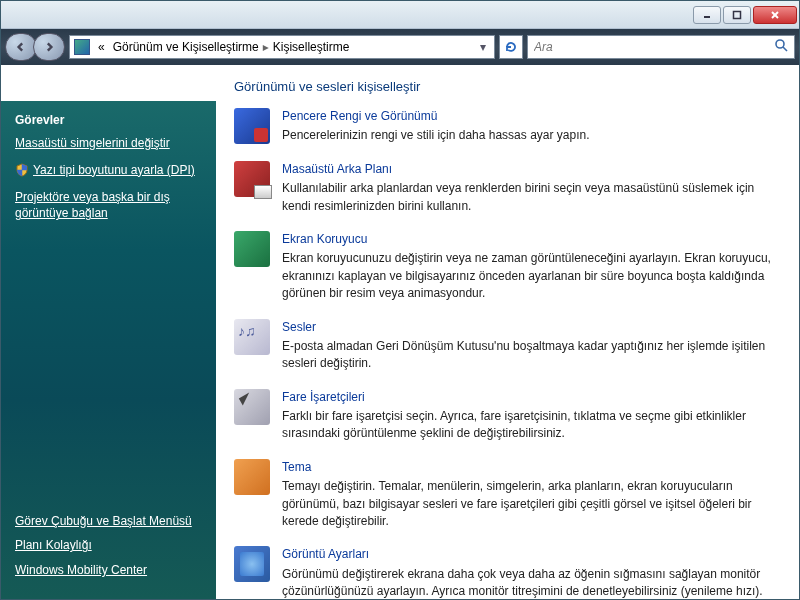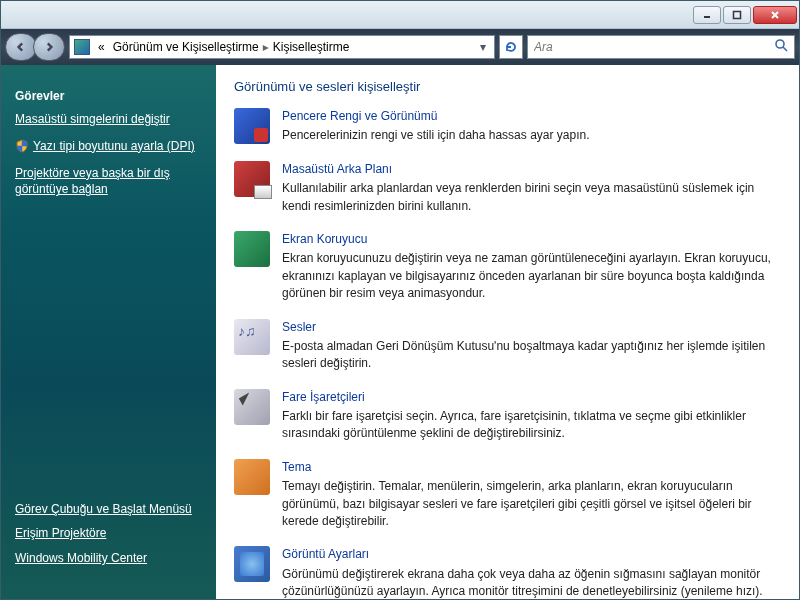--- a/index.html
+++ b/index.html
@@ -16,21 +16,21 @@
 .address { flex:1; height:24px; background:#fff; border:1px solid #7a8a9a; display:flex; align-items:center; padding:0 4px; font-size:12px; }
 .address .ico { width:16px; height:16px; margin-right:4px; background:linear-gradient(135deg,#4a8,#26a); border:1px solid #358; }
 .address .crumb { color:#000; cursor:pointer; padding:0 4px; }
 .address .sep { color:#666; }
 .address .dd { margin-left:auto; color:#556; cursor:pointer; padding:0 4px; }
 .refresh { width:24px; height:24px; background:#fff; border:1px solid #7a8a9a; display:flex; align-items:center; justify-content:center; cursor:pointer; }
 .search { width:268px; height:24px; background:#fff; border:1px solid #7a8a9a; display:flex; align-items:center; padding:0 6px; }
 .search input { flex:1; border:none; outline:none; font-size:12px; font-style:italic; color:#888; }
 .search .mag { color:#3a6aa8; cursor:pointer; }
 .body { flex:1; display:flex; overflow:hidden; }
-.sidebar { width:215px; background:linear-gradient(to bottom,#1a6a6a 0%,#0a5560 30%,#0a4a58 60%,#155a55 100%); color:#fff; padding:24px 14px; font-size:12px; display:flex; flex-direction:column; }
+.sidebar { width:215px; background:linear-gradient(to bottom,#1a6a6a 0%,#0a5560 30%,#0a4a58 60%,#155a55 100%); color:#fff; padding:12px 14px; font-size:12px; display:flex; flex-direction:column;margin-top:36px; }
 .sidebar h4 { font-size:12px; font-weight:bold; margin-bottom:8px; }
 .sidebar .task { display:flex; align-items:center; gap:4px; margin-bottom:10px; cursor:pointer; line-height:1.4; }
 .sidebar .task span { text-decoration:underline; }
 .sidebar .shield { width:14px; height:14px; flex-shrink:0; }
 .sidebar .spacer { flex:1; }
 .sidebar .see-also { margin-top:auto; }
 .sidebar .see-also .task { margin-bottom:8px; }
 .main { flex:1; padding:14px 18px; overflow-y:auto; }
 .main h1 { font-size:13px; color:#0a3a7a; font-weight:normal; margin-bottom:14px; }
 .item { display:flex; gap:12px; margin-bottom:16px; }
@@ -128,21 +128,21 @@
       </div>
       <div class="task">
           <span>Projektöre veya başka bir dış görüntüye bağlan</span>
         </div>
       <div class="spacer"></div>
       <div class="see-also">
         <div class="task">
             <span>Görev Çubuğu ve Başlat Menüsü</span>
           </div>
         <div class="task">
-            <span>Erişim Projektöre</span>
+            <span>Planı Kolaylığı</span>
           </div>
         <div class="task">
             <span>Windows Mobility Center</span>
           </div>
       </div>
     </div>
 
     <div class="main">
       <h1>Görünümü ve sesleri kişiselleştir</h1>
 

